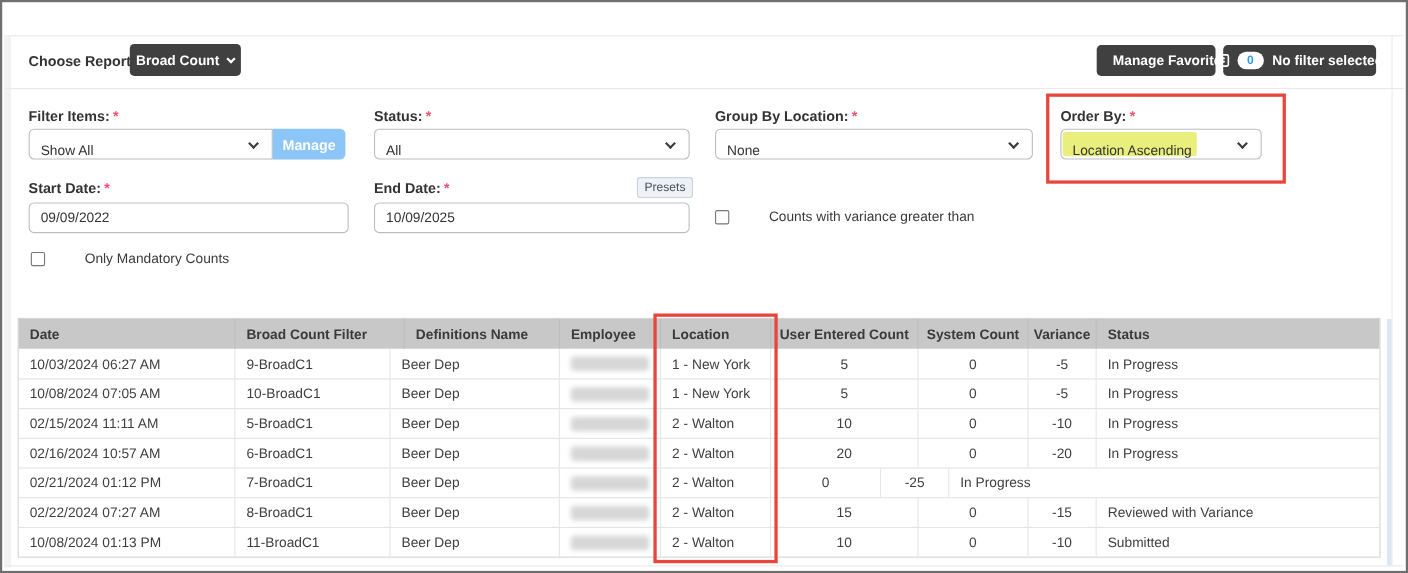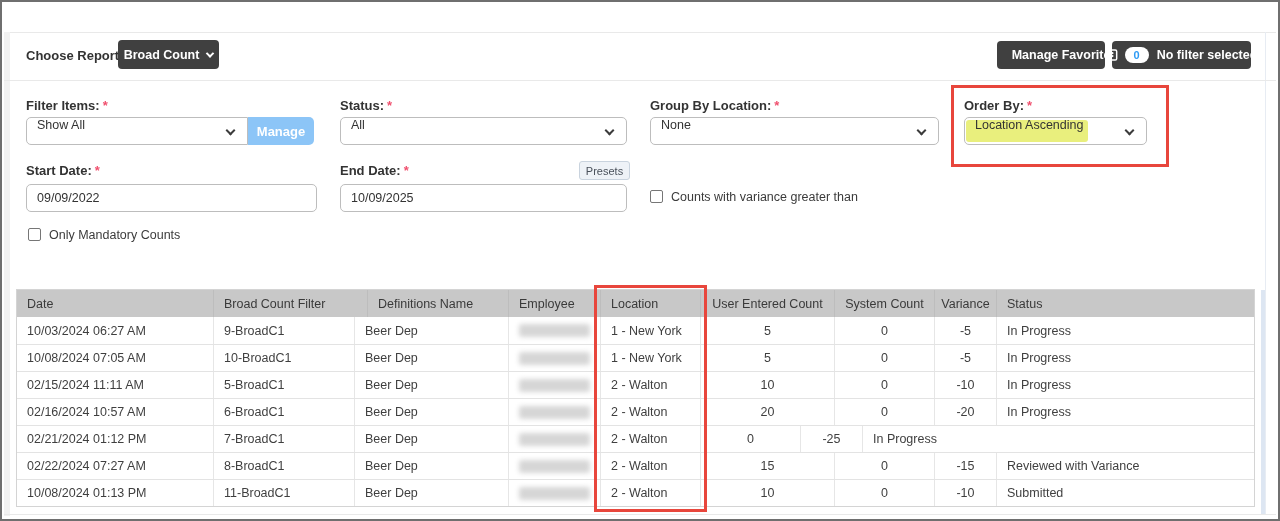--- a/index.html
+++ b/index.html
@@ -23,48 +23,48 @@
   .chev-w { display:inline-block; width:6px; height:6px; border-right:2px solid #fff;
     border-bottom:2px solid #fff; transform:rotate(45deg) translate(-1px,-1px); margin-left:8px; }
 
   .badge { background:#fff; color:#2e9bf5; font-size:11px; font-weight:bold;
     border-radius:9px; min-width:24px; height:16px; line-height:16px; text-align:center;
     margin:0 8px 0 6px; padding:0 4px; }
 
   .select, .tinput {
     position:absolute; height:28px; background:#fff; border:1px solid #bdbdbd;
     border-radius:5px; font-size:12.5px; color:#333; }
-  .select { display:flex; align-items:flex-start; padding:0 30px 0 10px; }
+  .select { display:flex; align-items:flex-end; padding:0 30px 0 10px; }
   .select .val { position:relative; z-index:2; white-space:nowrap; }
   .chev { position:absolute; right:13px; top:9px; width:7px; height:7px;
     border-right:2px solid #3c3c3c; border-bottom:2px solid #3c3c3c; transform:rotate(45deg); }
   .tinput { padding:0 10px; font-family:"Liberation Sans", sans-serif; outline:none; }
 
   .btn-manage { position:absolute; background:#8cc5f7; color:#fff; font-weight:bold;
     font-size:13px; border:none; border-radius:0 5px 5px 0; cursor:pointer; }
   .btn-presets { position:absolute; background:#eef2f7; color:#49505a; font-size:11px;
     border:1px solid #c9d3de; border-radius:3px; cursor:pointer; }
 
-  .cbrow { position:absolute; display:flex; align-items:flex-start; font-size:12.5px; color:#3b3b3b; }
+  .cbrow { position:absolute; display:flex; align-items:flex-end; font-size:12.5px; color:#3b3b3b;gap:28px; }
   .cb { width:13px; height:13px; border:1px solid #767676; border-radius:2px;
     background:#fff; margin-right:8px; flex:none; }
 
   .hl { position:absolute; left:1px; top:2px; bottom:2px; width:122px;
     background:#e9ef7d; border-radius:3px; z-index:1; }
 
   .ann { position:absolute; border:3px solid #e8463c; z-index:6; pointer-events:none; }
 
   .tbl { position:absolute; left:14px; top:287px; width:1239px;
     border:1px solid #d4d4d4; background:#fff; font-size:12.5px; }
   .trow { display:flex; height:27px; }
   .trow + .trow { border-top:1px solid #e3e3e3; }
   .thead { background:#c8c8c8; }
   .tcell { height:100%; padding:0 10px; display:flex; align-items:center;
     border-right:1px solid #e6e6e6; overflow:hidden; white-space:nowrap; color:#3f3f3f; }
-  .thead .tcell { font-weight:normal; color:#3a3a3a; border-right:1px solid #bdbdbd; }
+  .thead .tcell { font-weight:bold; color:#3a3a3a; border-right:1px solid #bdbdbd; }
   .tcell:last-child { border-right:none; }
   .ctr { justify-content:center; }
   .c0{width:197px;} .c1{width:141px;} .c2{width:154px;} .c3{width:92px;}
   .c4{width:100px;} .c5{width:134px;} .c6{width:100px;} .c7{width:62px;}
   .c8{flex:1;}
   .redact { width:72px; height:13px; background:#d6d6d6; border-radius:3px; filter:blur(2.5px); }
 </style>
 </head>
 <body>
 

